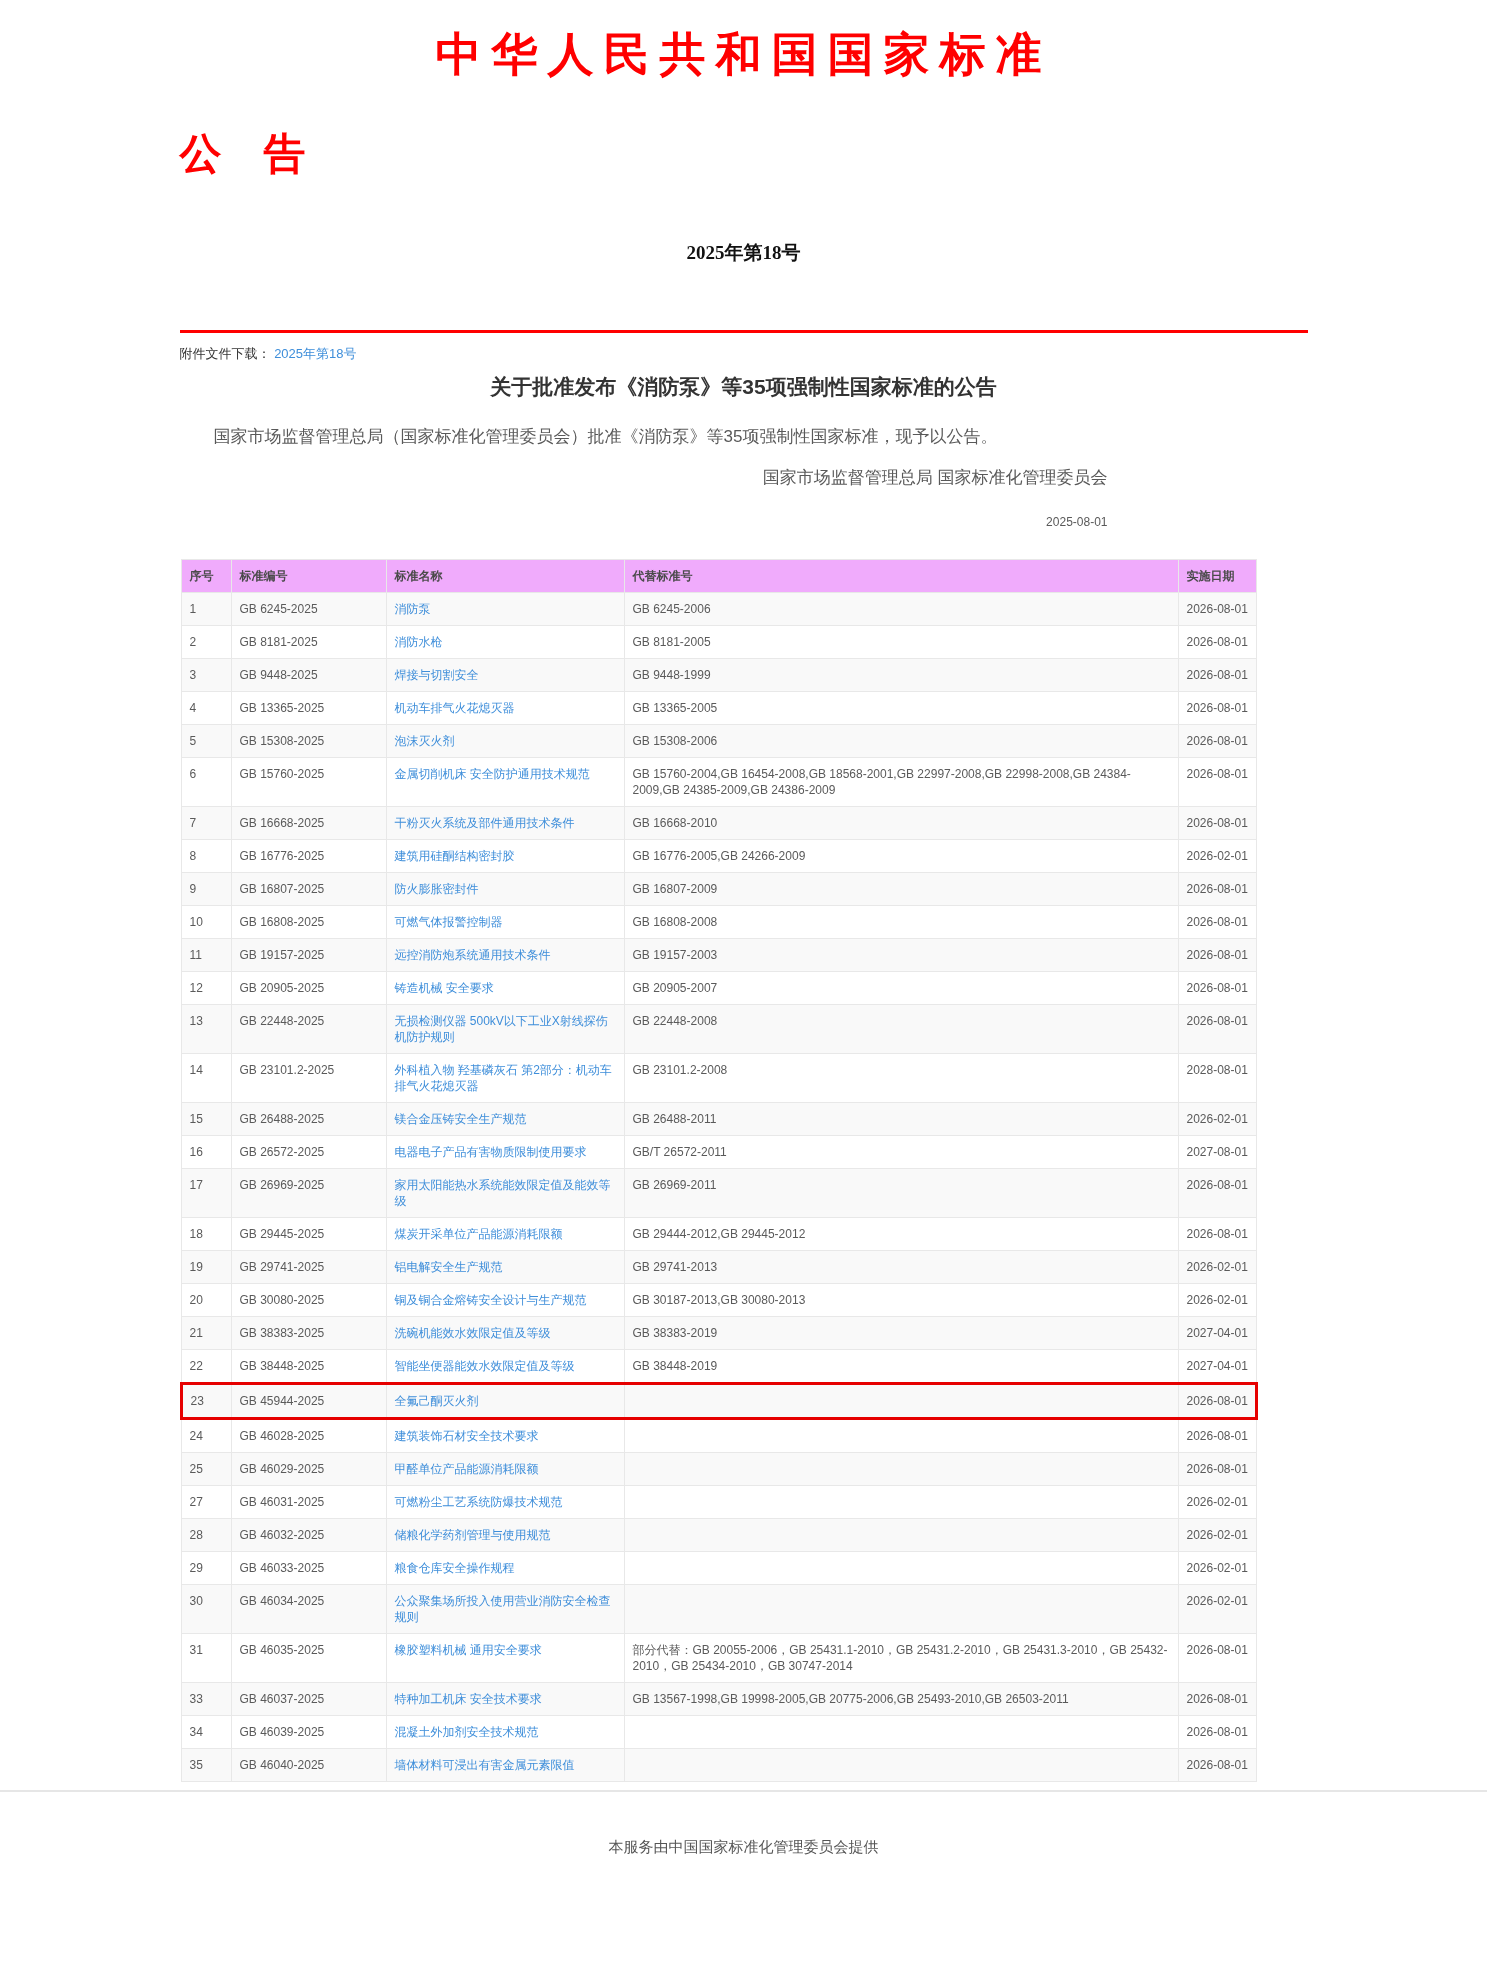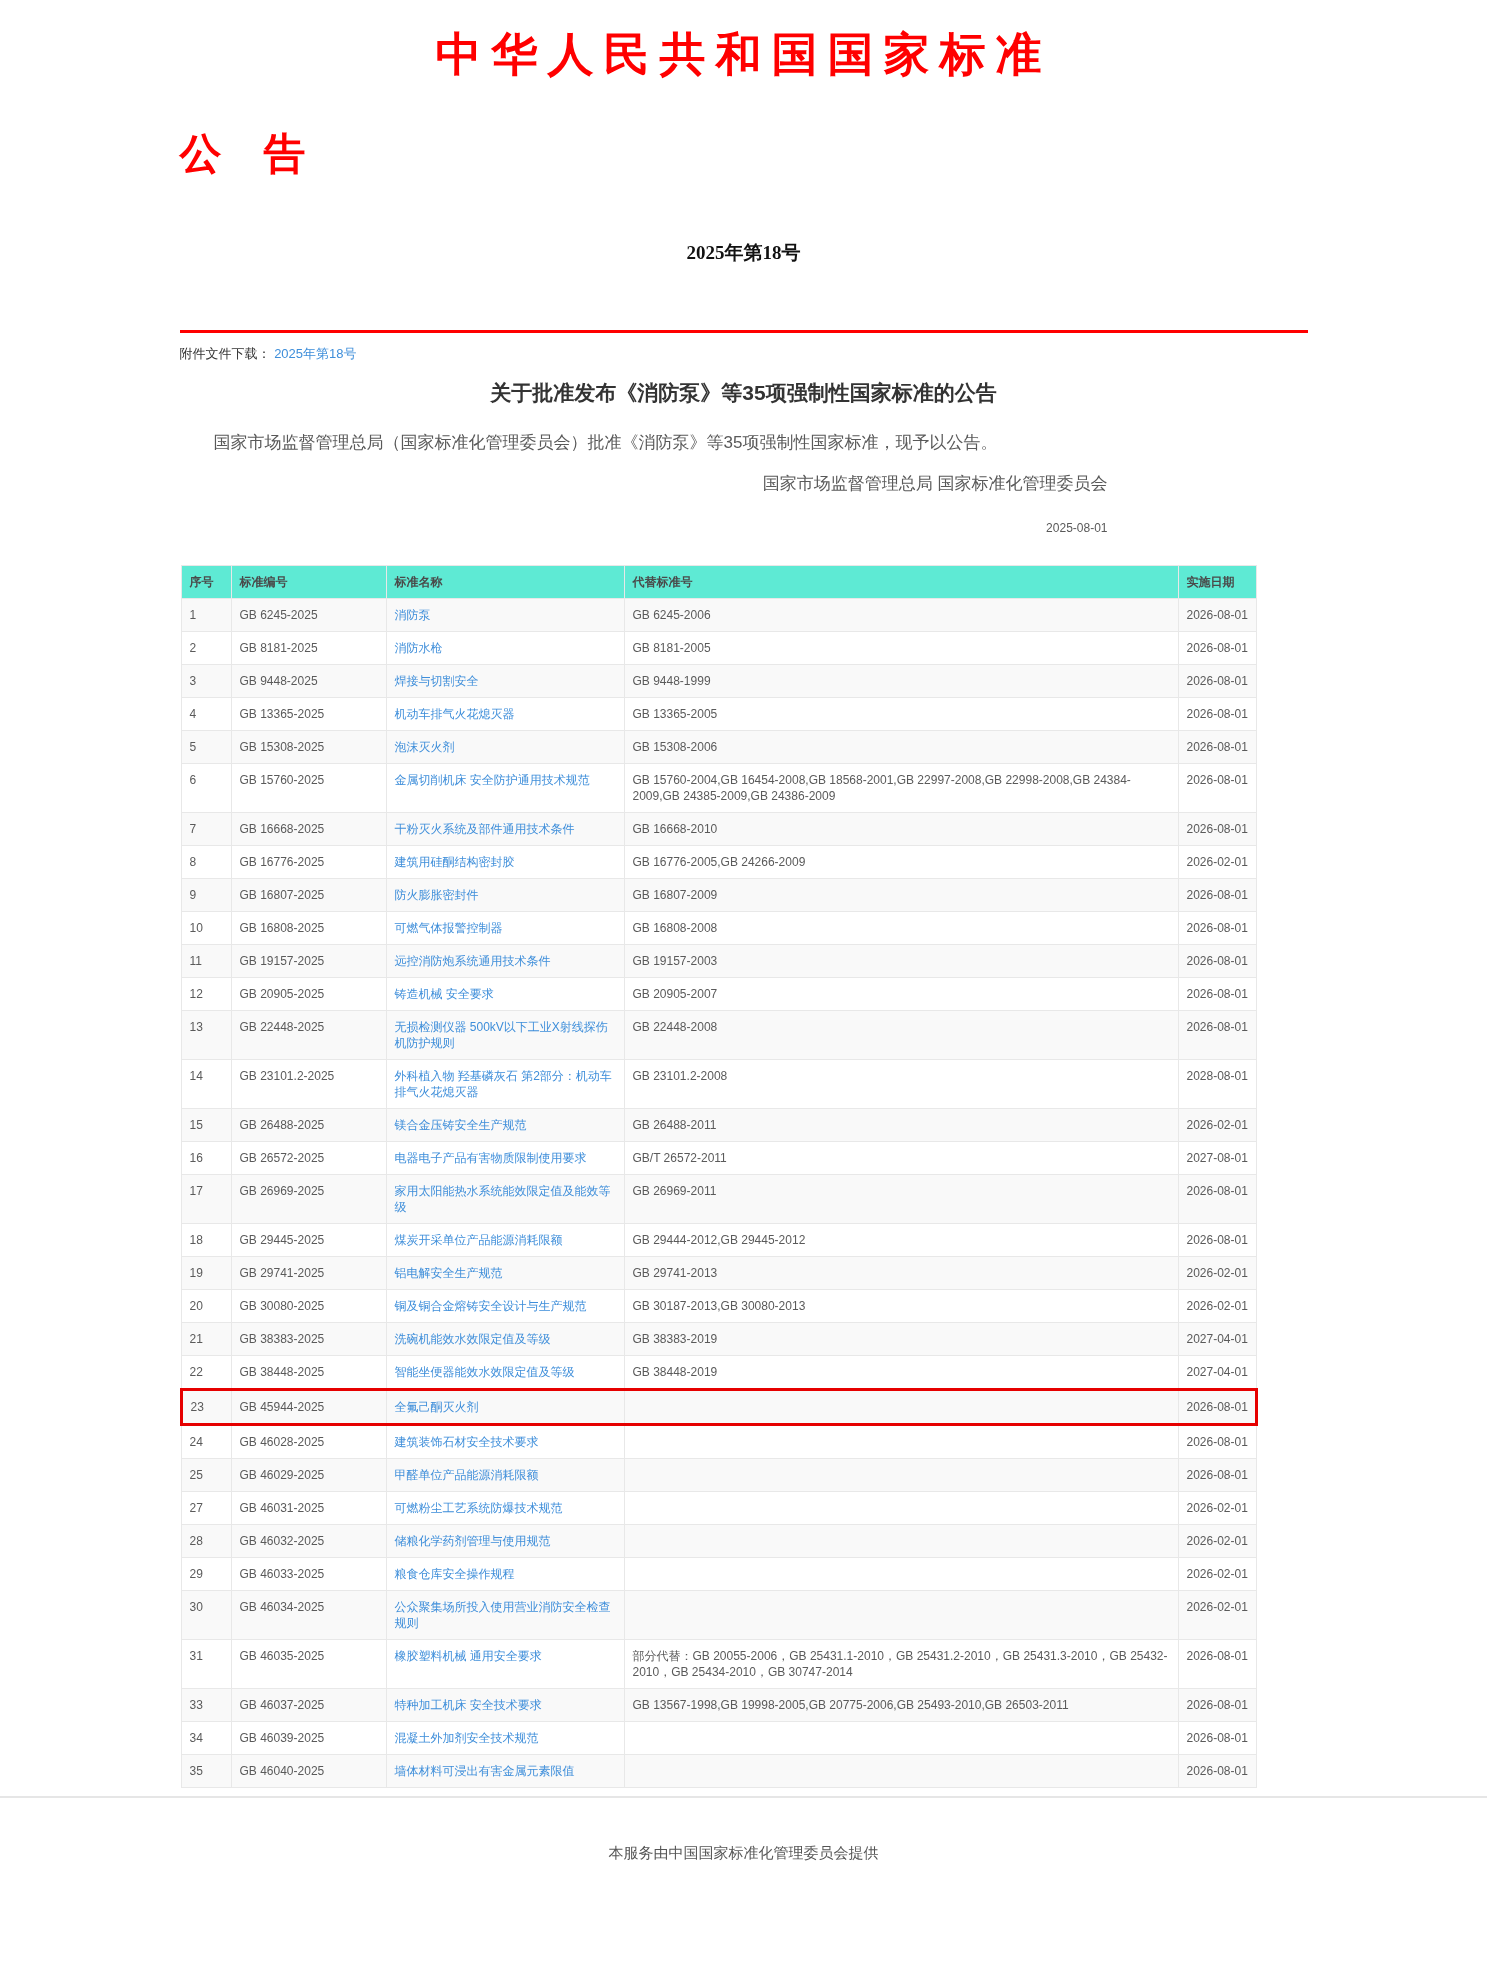--- a/index.html
+++ b/index.html
@@ -45,21 +45,21 @@
   .attachment-row {
     margin-top: 12px;
     font-size: 13px;
     color: #333;
   }
   .attachment-row a {
     color: #3e8eda;
     text-decoration: none;
   }
   .notice-title {
-    margin-top: 16px;
+    margin-top: 10px;
     text-align: center;
     font-size: 21px;
     font-weight: bold;
     color: #333;
   }
   .notice-body {
     margin-top: 22px;
     font-size: 17px;
     line-height: 1.6;
     color: #595959;
@@ -91,21 +91,21 @@
     border: 1px solid #e8e8e8;
     padding: 8px 8px;
     text-align: left;
     vertical-align: top;
     line-height: 16px;
     word-wrap: break-word;
   }
   table.standards th {
     color: #4a4a4a;
     font-weight: bold;
-    background: #5eead4;
+    background: #f0abfc;
     white-space: nowrap;
   }
   table.standards td { color: #5a5a5a; }
   table.standards tbody tr:nth-child(odd) td { background: #f9f9f9; }
   table.standards tbody tr:nth-child(even) td { background: #ffffff; }
   table.standards td a {
     color: #3e8eda;
     text-decoration: none;
   }
   table.standards td.date-cell { white-space: nowrap; }

